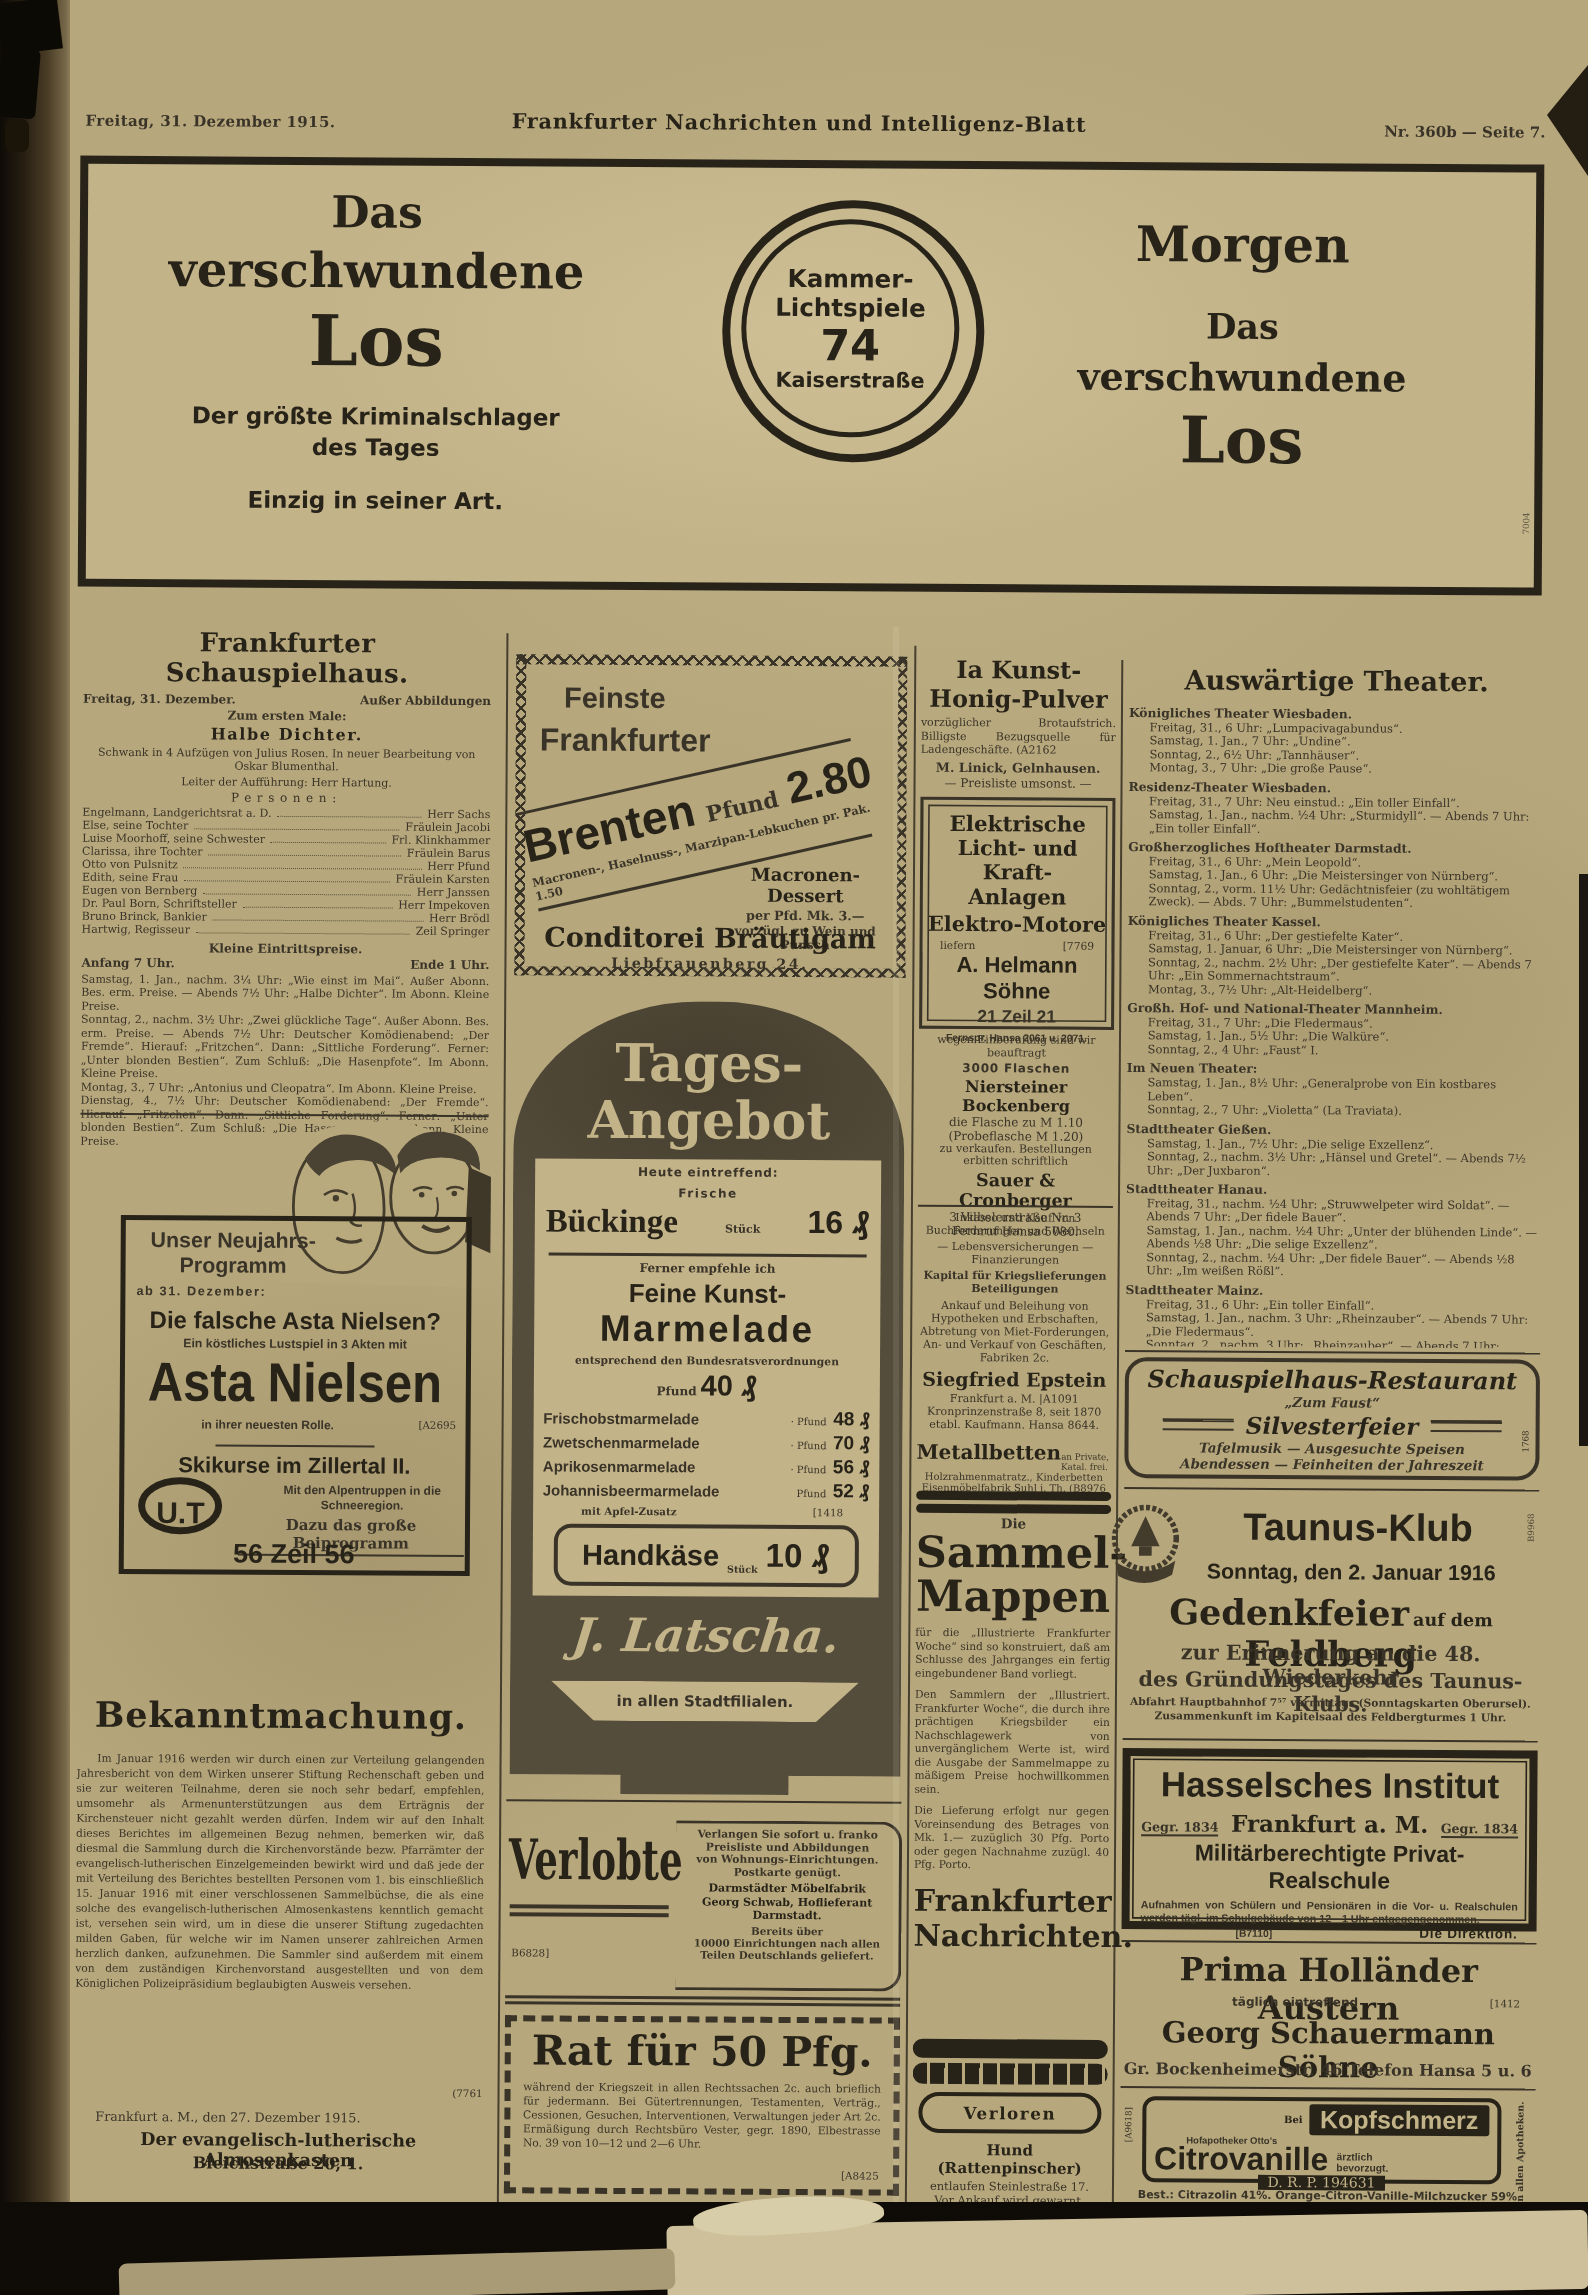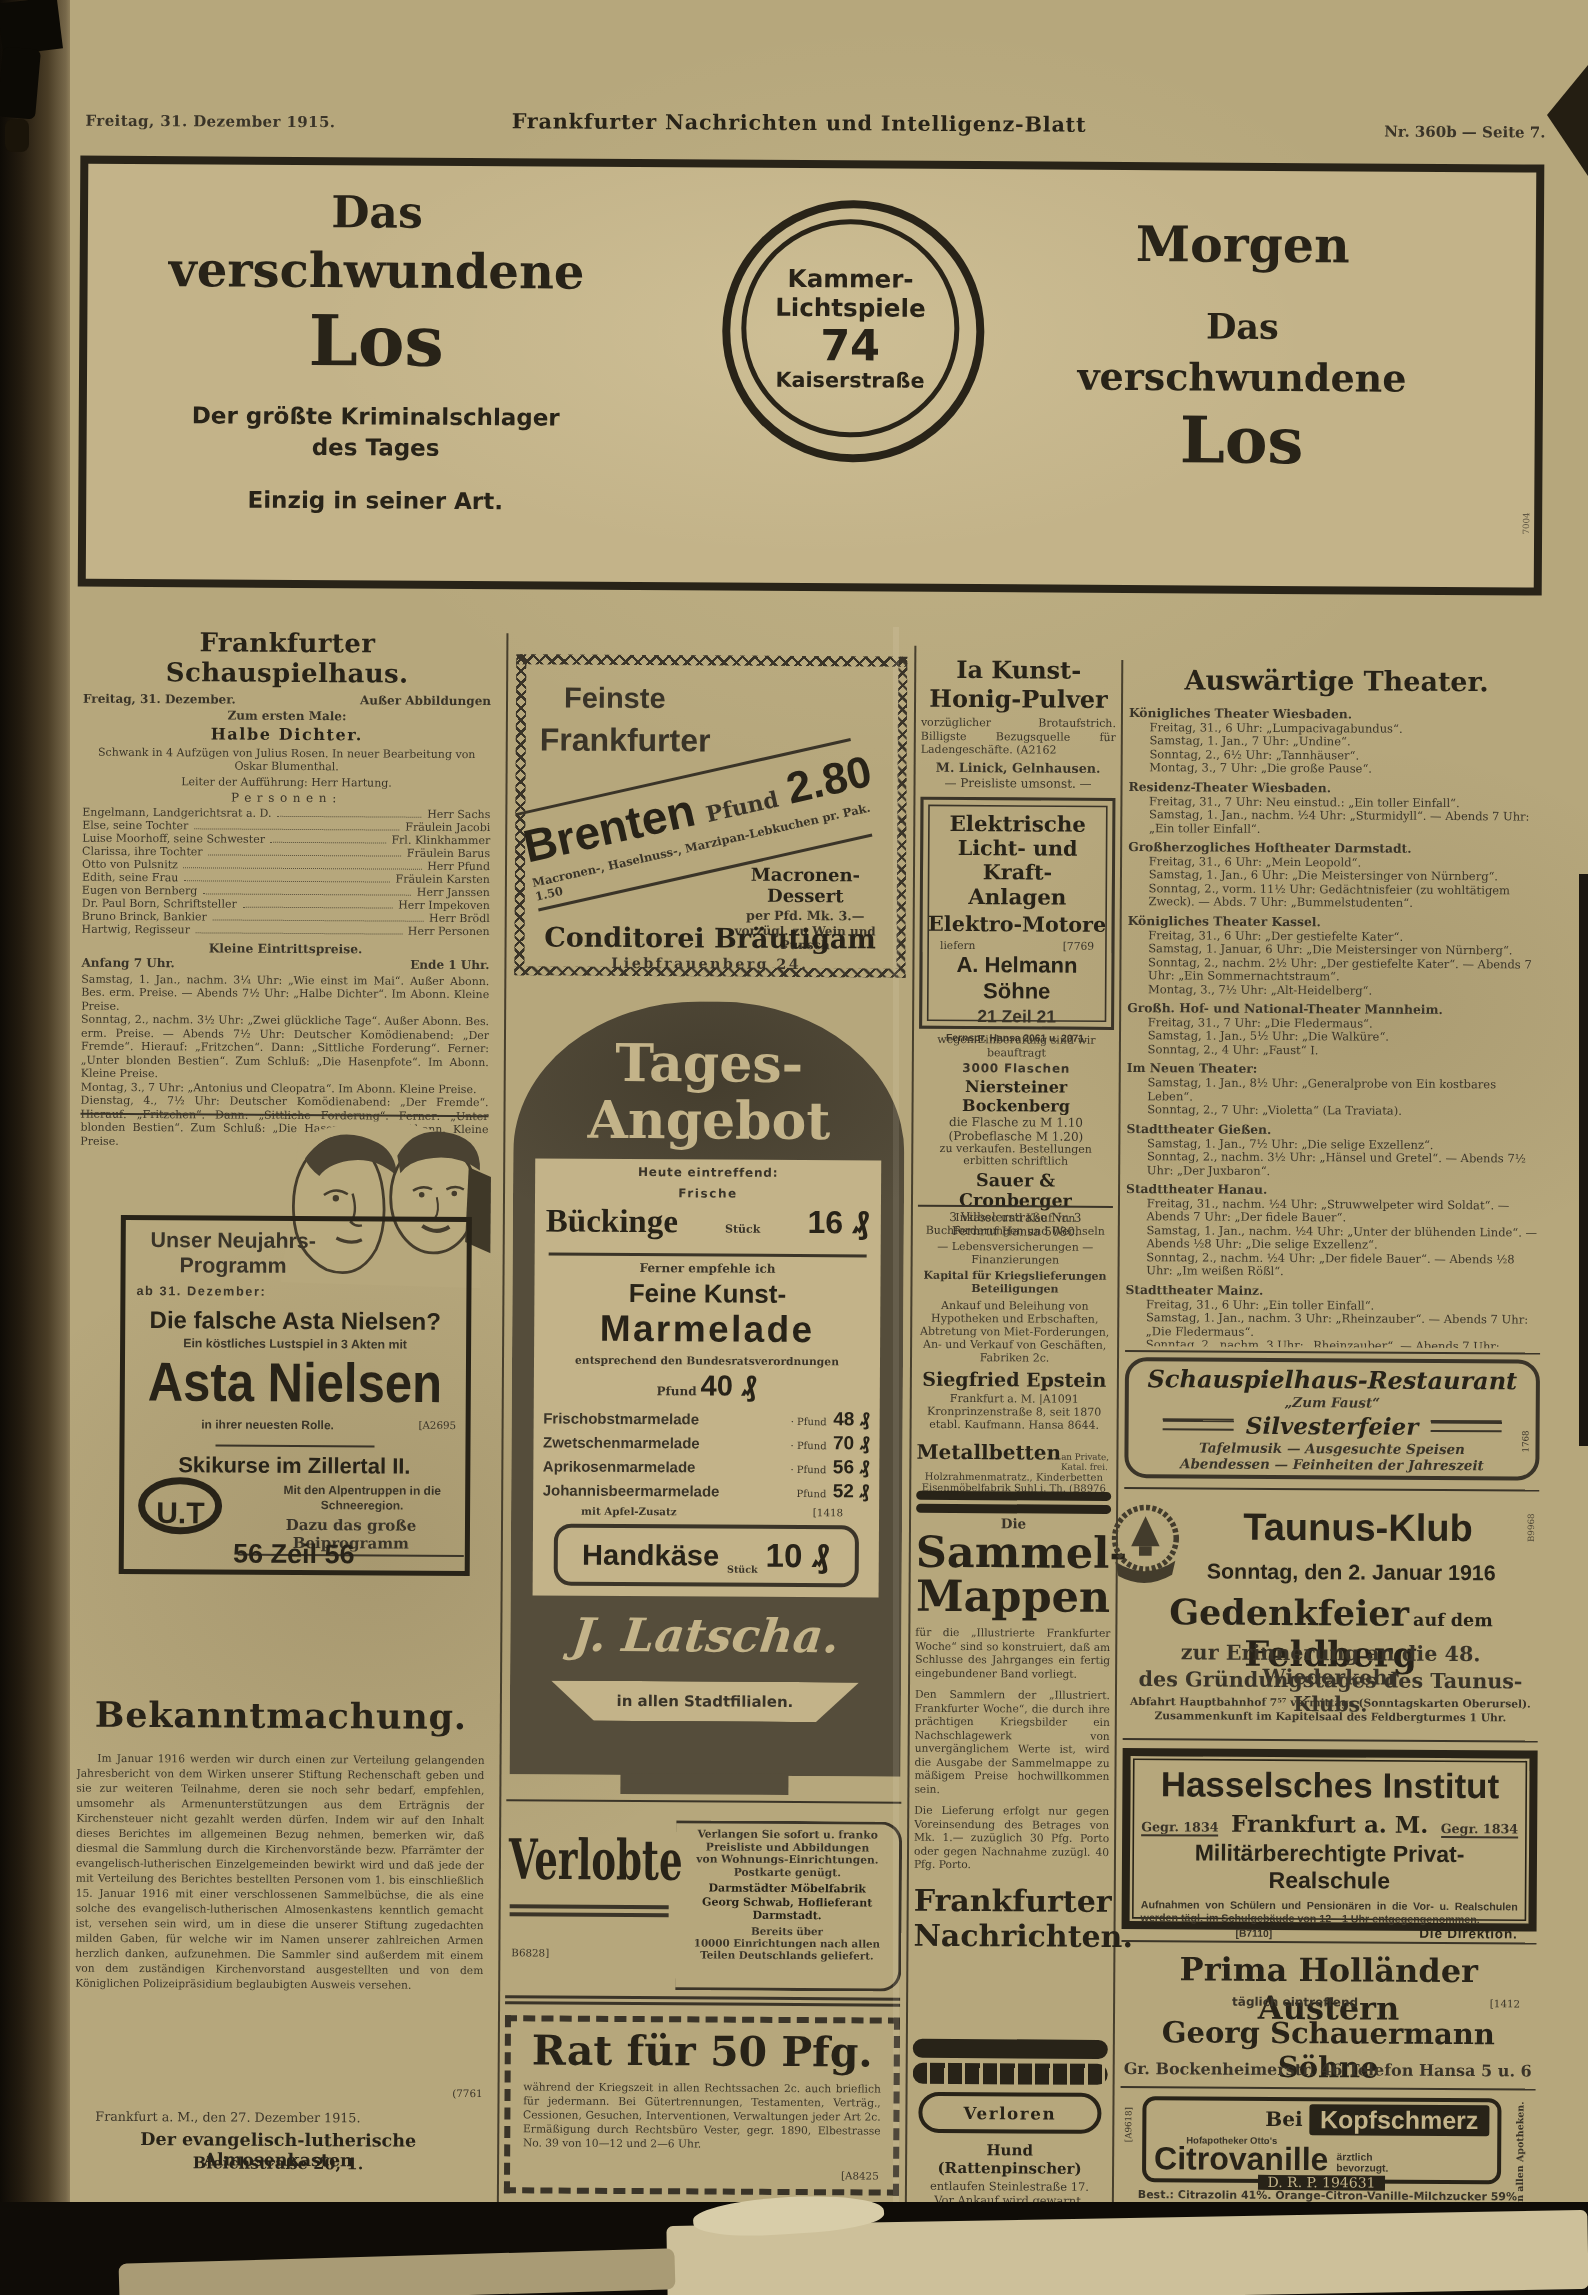--- a/index.html
+++ b/index.html
@@ -131,21 +131,21 @@
             <span class="actor">Herr Impekoven</span>
           </div>
         <div class="crow">
             <span>Bruno Brinck, Bankier</span>
             <span class="dots"></span>
             <span class="actor">Herr Brödl</span>
           </div>
         <div class="crow">
             <span>Hartwig, Regisseur</span>
             <span class="dots"></span>
-            <span class="actor">Herr Personen</span>
+            <span class="actor">Zeil Springer</span>
           </div>
       </div>
       <div class="b c" style="font-size:12.3px;margin-top:3.2px;">Kleine Eintrittspreise.</div>
       <div class="row b" style="font-size:12px;margin-top:1.6px;">
         <span>Anfang 7 Uhr.</span>
         <span>Ende 1 Uhr.</span>
       </div>
       <div class="pre jf" style="font-size:11px;line-height:13.5px;margin-top:2.4px;">Samstag, 1. Jan., nachm. 3¼ Uhr: „Wie einst im Mai“. Außer Abonn. Bes. erm. Preise. — Abends 7½ Uhr: „Halbe Dichter“. Im Abonn. Kleine Preise.
 Sonntag, 2., nachm. 3½ Uhr: „Zwei glückliche Tage“. Außer Abonn. Bes. erm. Preise. — Abends 7½ Uhr: Deutscher Komödienabend: „Der Fremde“. Hierauf: „Fritzchen“. Dann: „Sittliche Forderung“. Ferner: „Unter blonden Bestien“. Zum Schluß: „Die Hasenpfote“. Im Abonn. Kleine Preise.
 Montag, 3., 7 Uhr: „Antonius und Cleopatra“. Im Abonn. Kleine Preise.
@@ -505,21 +505,21 @@
     <div class="a b c ink2" style="left:1128px;top:2013px;width:415px;font-size:29px;">Georg Schauermann Söhne</div>
     <div class="a row b" style="left:1131px;top:2057px;width:408px;font-size:16px;">
       <span>Gr. Bockenheimerstr. 46</span>
       <span>Telefon Hansa 5 u. 6</span>
     </div>
     <div class="hr" style="left:1128px;top:2084px;width:415px;height:2.4px;"></div>
 
     <div class="a vtext" style="left:1131px;top:2105px;font-size:8.7px;">[A9618]</div>
     <div class="a" style="left:1150px;top:2094px;width:359px;height:86px;border:4.8px solid var(--ink-strong);border-radius:12.7px;box-sizing:border-box;">
       <div style="display:flex;align-items:center;justify-content:flex-end;gap:6.4px;margin:3.2px 8px 0;">
-        <span class="b ink2" style="font-size:20px;">Bei</span>
+        <span class="b ink2" style="font-size:10px;">Bei</span>
         <span style="background:var(--ink-strong);color:var(--paper-light);border-radius:3.2px;padding:0.8px 11px;">
           <span class="b lsans" style="font-size:25px;">Kopfschmerz</span>
         </span>
       </div>
       <div style="display:flex;align-items:flex-end;gap:8px;margin:0 8px;">
         <div>
           <div class="b lsans" style="font-size:9.5px;margin-left:32px;">Hofapotheker Otto's</div>
           <div class="b lsans ink2" style="font-size:32px;line-height:27px;">Citrovanille</div>
         </div>
         <div class="b lsans" style="font-size:10.3px;line-height:11px;">

